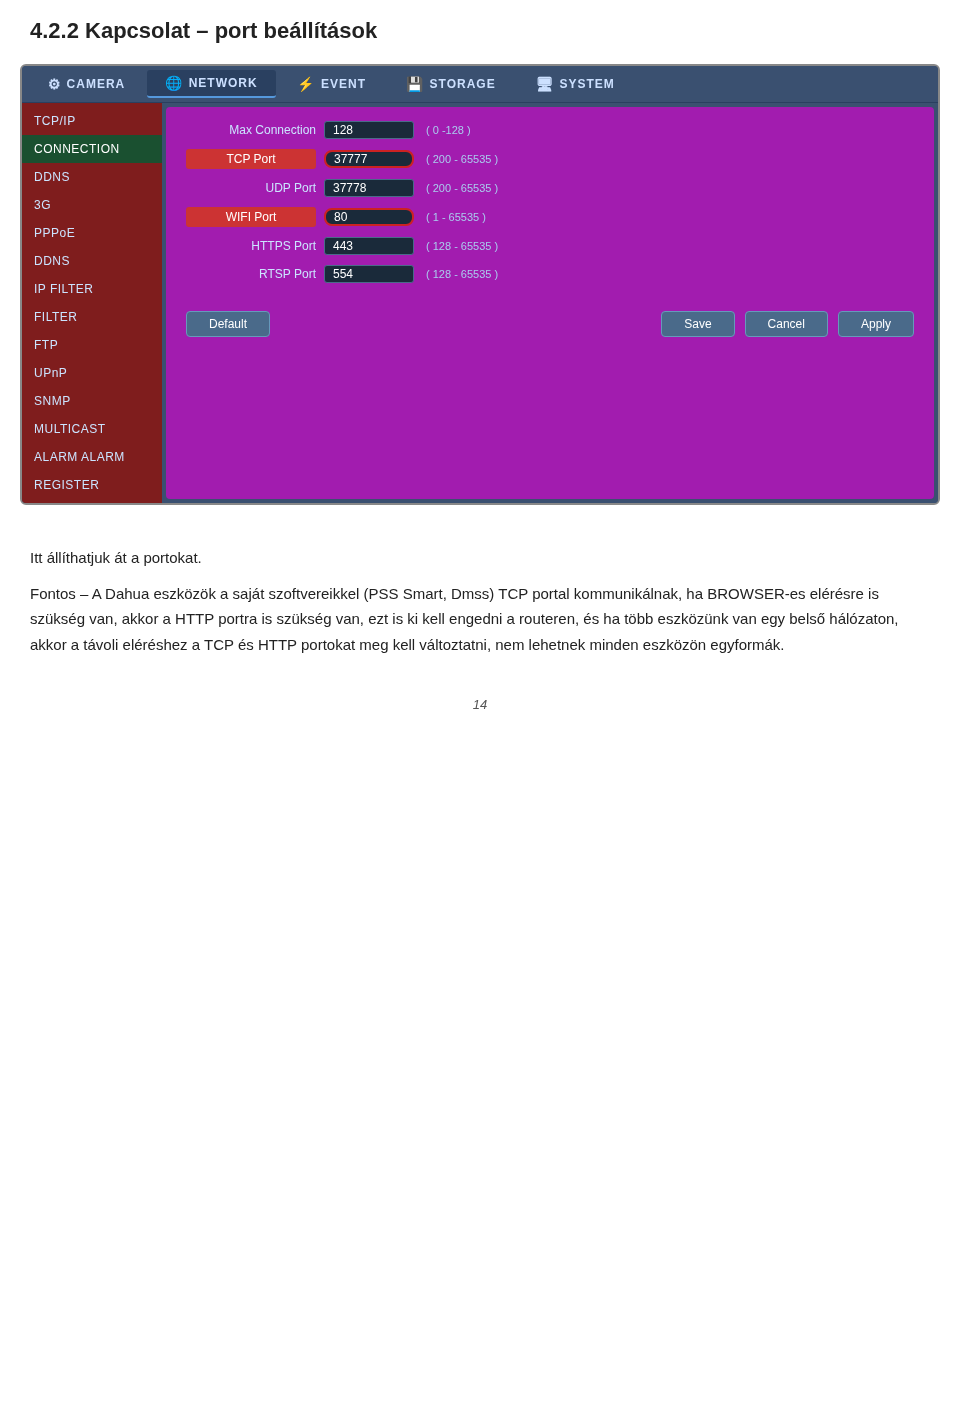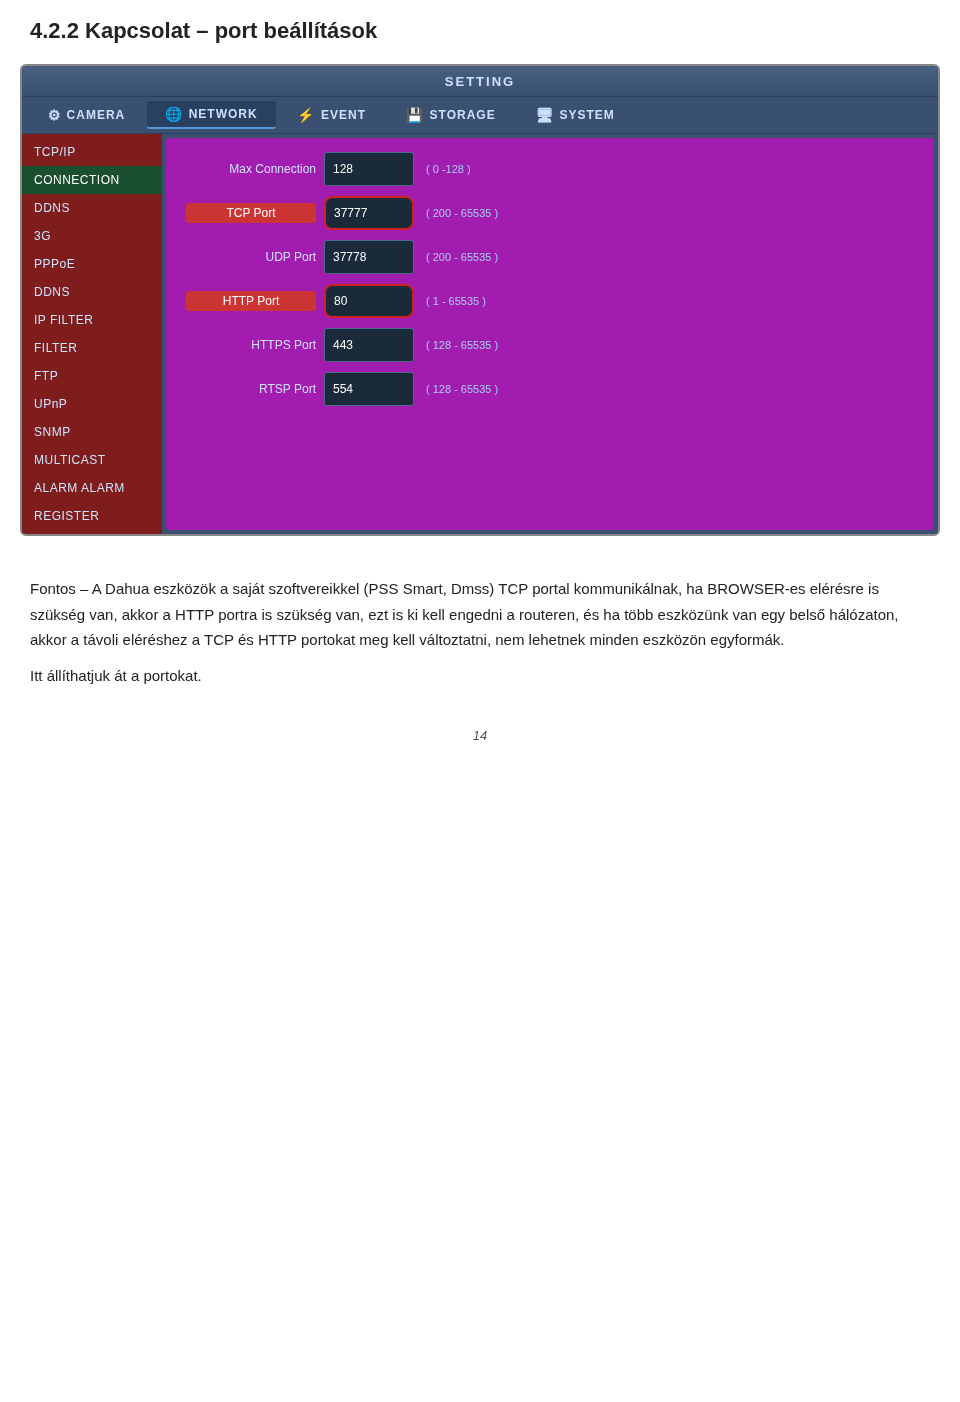--- a/index.html
+++ b/index.html
@@ -126,21 +126,21 @@
       text-align: center;
     }
     .setting-input {
       background: #1a2a3a;
       color: #fff;
       border: 1px solid #4a6a8a;
       border-radius: 3px;
       padding: 3px 8px;
       font-size: 12px;
       width: 90px;
-      height: 34px;
+      height: 18px;
     }
     .setting-range {
       color: #aaccee;
       font-size: 11px;
       margin-left: 4px;
     }
 
     
     .panel-buttons {
       display: flex;
@@ -188,23 +188,20 @@
       border-radius: 8px;
     }
   </style>
 </head>
 <body>
 
 <div class="page-heading">4.2.2   Kapcsolat – port beállítások</div>
 
 <div class="screenshot">
 
-  <div class="title-bar">
-    <span>SETTING</span>
-  </div>
 
   <div class="top-nav">
     <div class="nav-item">
       <span class="nav-icon">⚙</span>
       <span>CAMERA</span>
     </div>
     <div class="nav-item active">
       <span class="nav-icon">🌐</span>
       <span>NETWORK</span>
     </div>
@@ -255,40 +252,46 @@
         <span class="setting-range">( 200 - 65535 )</span>
       </div>
 
       <div class="setting-row">
         <span class="setting-label">UDP Port</span>
         <input class="setting-input" value="37778" readonly="" style="">
         <span class="setting-range">( 200 - 65535 )</span>
       </div>
 
       <div class="setting-row">
-        <span class="setting-label highlighted">HTTP Port</span>
+        <span class="setting-label highlighted">WIFI Port</span>
         <input class="setting-input highlight-outline" value="80" readonly="" style="">
         <span class="setting-range">( 1 - 65535 )</span>
       </div>
 
       <div class="setting-row">
         <span class="setting-label">HTTPS Port</span>
         <input class="setting-input" value="443" readonly="" style="">
         <span class="setting-range">( 128 - 65535 )</span>
       </div>
 
       <div class="setting-row">
         <span class="setting-label">RTSP Port</span>
         <input class="setting-input" value="554" readonly="" style="">
         <span class="setting-range">( 128 - 65535 )</span>
       </div>
 
+      <div class="panel-buttons">
+        <button class="btn btn-default">Default</button>
+        <button class="btn">Save</button>
+        <button class="btn">Cancel</button>
+        <button class="btn">Apply</button>
+      </div>
 
     </div>
   </div>
 </div>
 
 <div class="body-text">
+  <p>Itt állíthatjuk át a portokat.</p>
   <p>Fontos – A Dahua eszközök a saját szoftvereikkel (PSS Smart, Dmss) TCP portal kommunikálnak, ha BROWSER-es elérésre is szükség van, akkor a HTTP portra is szükség van, ezt is ki kell engedni a routeren, és ha több eszközünk van egy belső hálózaton, akkor a távoli eléréshez a TCP és HTTP portokat meg kell változtatni, nem lehetnek minden eszközön egyformák.</p>
-  <p>Itt állíthatjuk át a portokat.</p>
 </div>
 
 <div class="page-number">14</div>
 
 </body></html>

